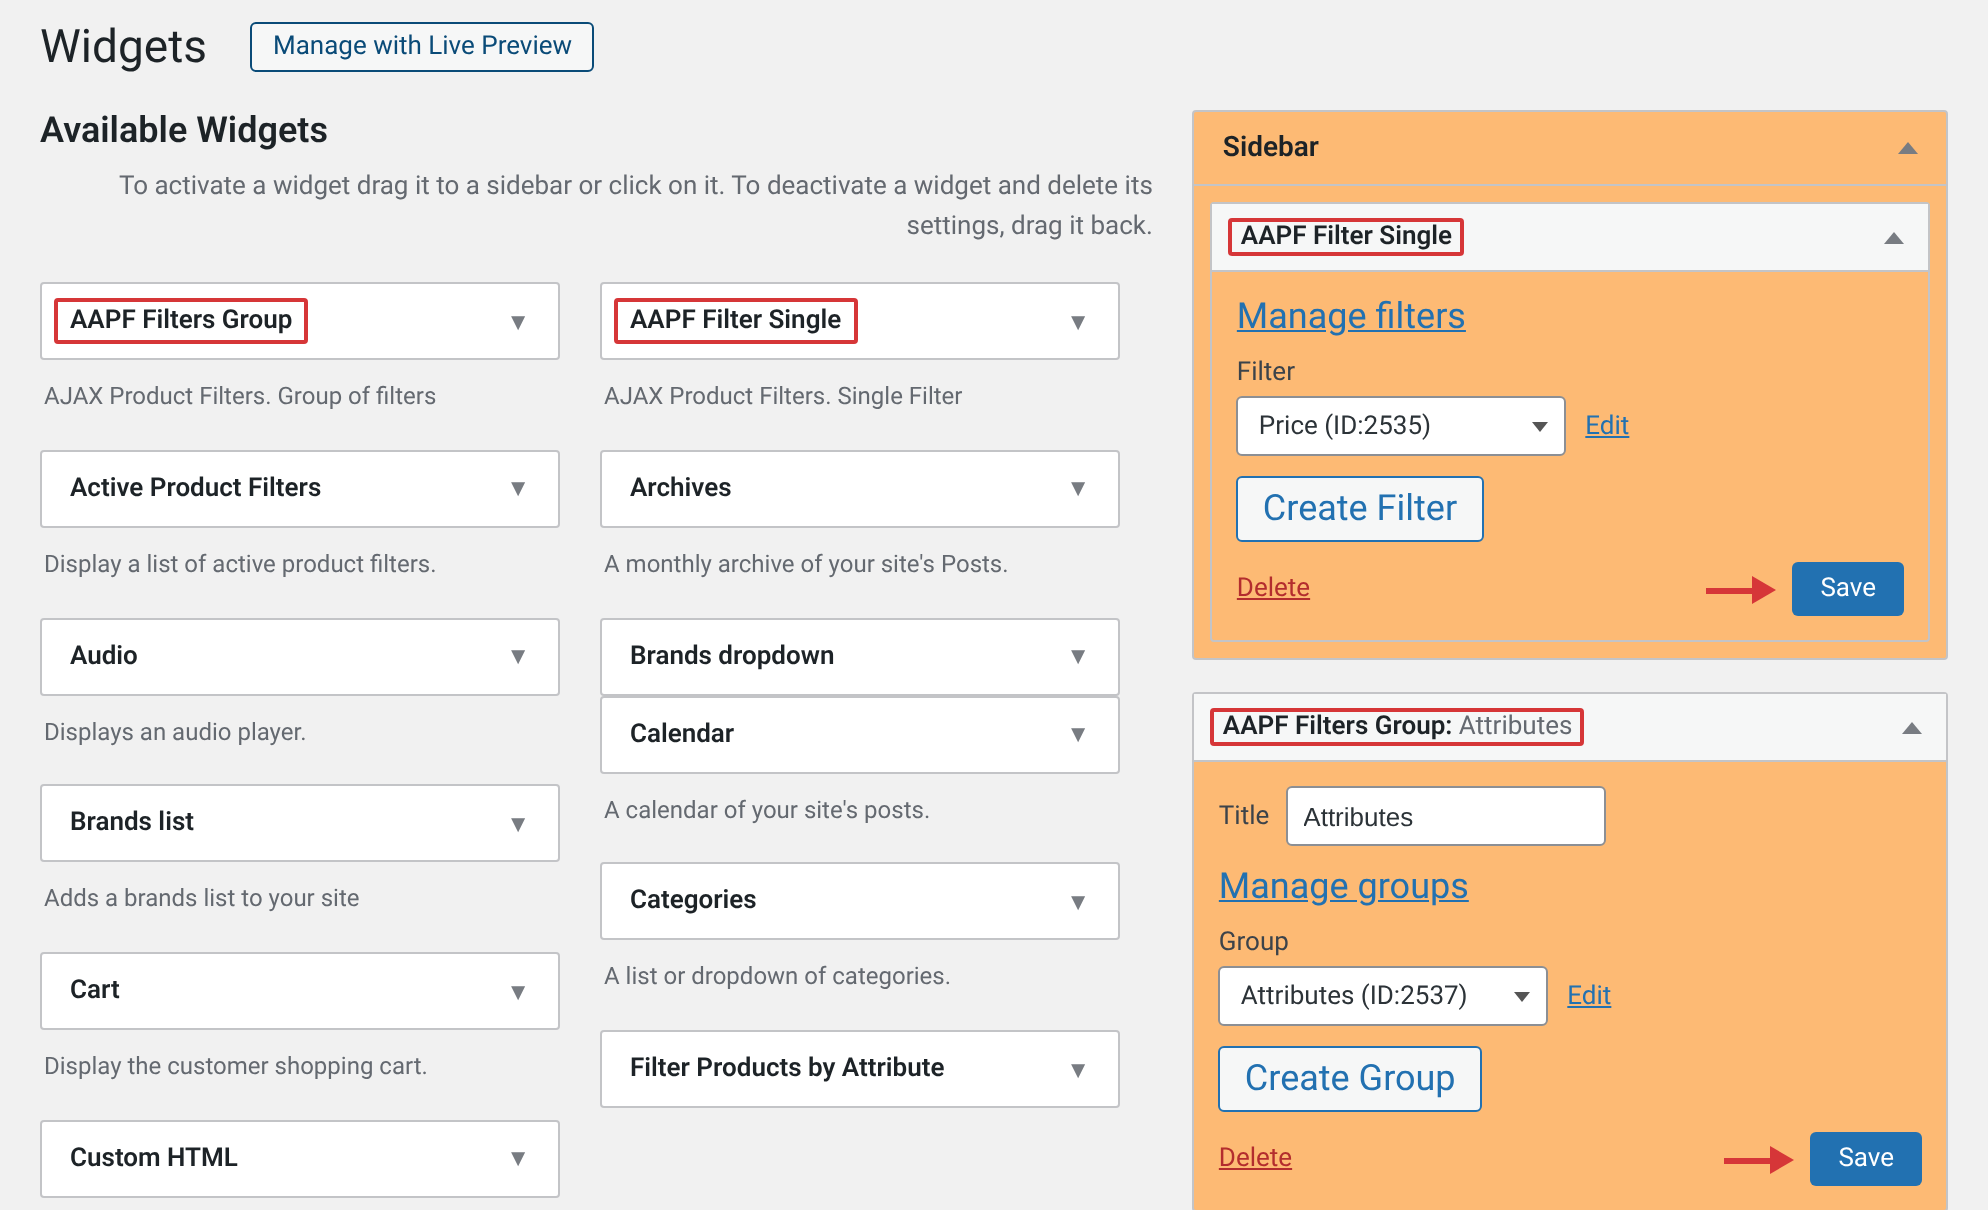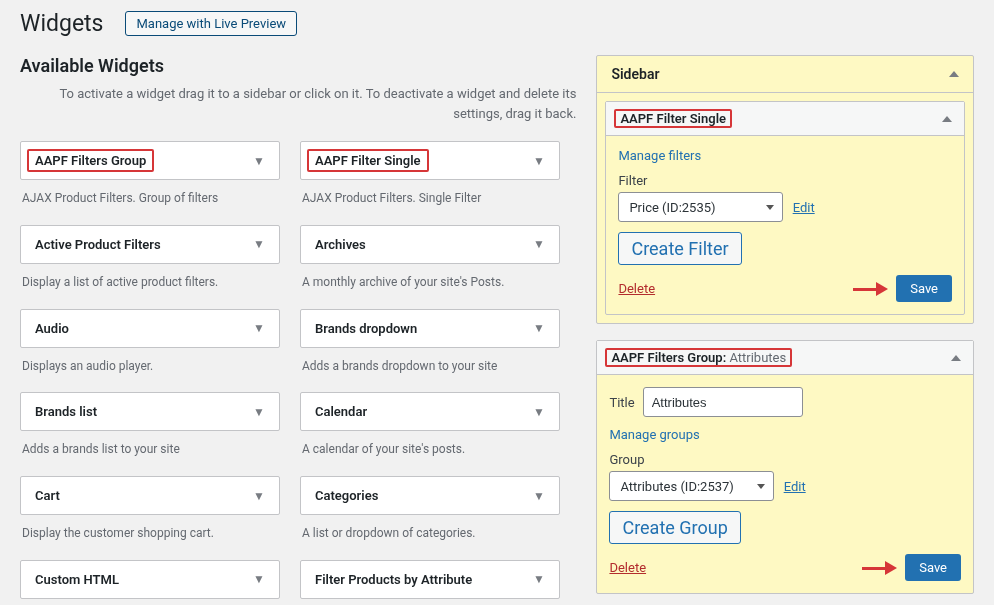--- a/index.html
+++ b/index.html
@@ -14,31 +14,31 @@
   .help-text { font-size: 13px; color: #646970; margin-bottom: 18px; line-height: 1.5; text-align: right; }
   .widget-grid { display: flex; gap: 20px; }
   .widget-col { width: 260px; display: flex; flex-direction: column; gap: 0; }
   .widget-item { background: #fff; border: 1px solid #c3c4c7; border-radius: 2px; padding: 11px 14px; display: flex; align-items: center; justify-content: space-between; cursor: move; margin-bottom: 0; }
   .widget-item .name { font-size: 13px; color: #1d2327; font-weight: 600; }
   .widget-desc { font-size: 12px; color: #646970; padding: 10px 2px 18px 2px; line-height: 1.4; }
   .chevron { font-size: 12px; color: #787c82; }
   .red-box { border: 2px solid #d63638; display: inline-block; padding: 2px 6px; margin: -4px -8px; border-radius: 2px; }
   .red-box-inline { border: 2px solid #d63638; display: inline-block; padding: 0 4px; margin: -2px -4px; border-radius: 2px; }
 
-  .sidebar-box { background: #fef9c3; border: 1px solid #c3c4c7; border-radius: 2px; margin-bottom: 16px; }
+  .sidebar-box { background: #fdba74; border: 1px solid #c3c4c7; border-radius: 2px; margin-bottom: 16px; }
   .sidebar-head { padding: 10px 14px; display: flex; align-items: center; justify-content: space-between; border-bottom: 1px solid #c3c4c7; }
   .sidebar-head .title { font-size: 14px; font-weight: 600; color: #1d2327; }
   .tri-up { width: 0; height: 0; border-left: 5px solid transparent; border-right: 5px solid transparent; border-bottom: 6px solid #787c82; }
 
   .widget-panel { margin: 8px; border: 1px solid #c3c4c7; border-radius: 2px; }
   .widget-panel-head { background: #f6f7f7; border-bottom: 1px solid #c3c4c7; padding: 9px 12px; display: flex; justify-content: space-between; align-items: center; }
   .widget-panel-head .title { font-size: 13px; font-weight: 600; color: #1d2327; }
   .widget-panel-head .subtitle { color: #646970; font-weight: 400; }
   .widget-panel-body { padding: 12px; }
-  .link { color: #2271b1; cursor: pointer; font-size: 13px; }
+  .link { color: #2271b1; text-decoration: underline; cursor: pointer; font-size: 18px; }
   .link-delete { color: #b32d2e; text-decoration: underline; cursor: pointer; font-size: 13px; }
   .form-row { margin-bottom: 10px; }
   .label { font-size: 13px; color: #3c434a; display: block; margin-bottom: 4px; }
   .select { display: inline-flex; align-items: center; justify-content: space-between; border: 1px solid #8c8f94; border-radius: 3px; background: #fff; padding: 4px 8px 4px 10px; width: 165px; height: 30px; font-size: 13px; color: #2c3338; cursor: pointer; vertical-align: middle; }
   .select .chev { width: 0; height: 0; border-left: 4px solid transparent; border-right: 4px solid transparent; border-top: 5px solid #555; }
   .input-text { border: 1px solid #8c8f94; border-radius: 3px; background: #fff; padding: 4px 8px; width: 160px; height: 30px; font-size: 13px; color: #2c3338; }
   .edit-link { color: #2271b1; text-decoration: underline; cursor: pointer; font-size: 13px; margin-left: 6px; vertical-align: middle; }
   .btn-secondary { display: inline-block; border: 1px solid #2271b1; color: #2271b1; background: #f6f7f7; padding: 5px 12px; font-size: 18px; border-radius: 3px; cursor: pointer; }
   .btn-primary { display: inline-block; border: none; color: #fff; background: #2271b1; padding: 6px 14px; font-size: 13px; border-radius: 3px; cursor: pointer; }
   .panel-footer { display: flex; align-items: center; justify-content: space-between; margin-top: 8px; }
@@ -109,21 +109,20 @@
         <div class="widget-item">
           <span class="name">Archives</span>
           <span class="chevron">▼</span>
         </div>
         <div class="widget-desc">A monthly archive of your site's Posts.</div>
 
         <div class="widget-item">
           <span class="name">Brands dropdown</span>
           <span class="chevron">▼</span>
         </div>
-        <div class="widget-desc">Adds a brands dropdown to your site</div>
 
         <div class="widget-item">
           <span class="name">Calendar</span>
           <span class="chevron">▼</span>
         </div>
         <div class="widget-desc">A calendar of your site's posts.</div>
 
         <div class="widget-item">
           <span class="name">Categories</span>
           <span class="chevron">▼</span>

